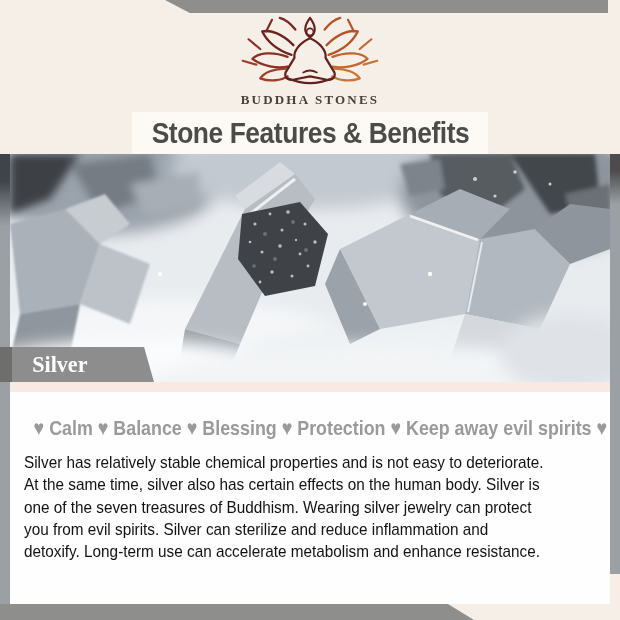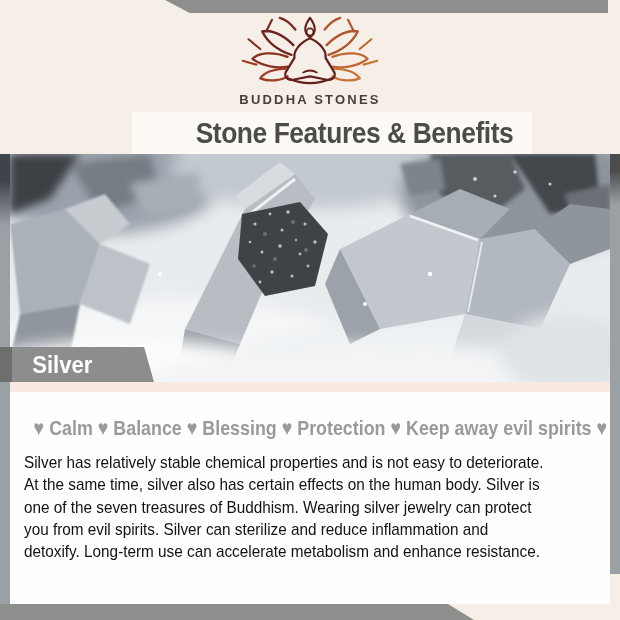--- a/index.html
+++ b/index.html
@@ -13,43 +13,43 @@
            clip-path:polygon(0 0,94.5% 0,100% 100%,0 100%);}
   .left-strip{position:absolute;left:0;top:154px;width:10px;height:450px;
            background:linear-gradient(#3f444a 0%,#3f444a 6%,#9aa0a4 16%,#9aa0a4 100%);}
   .right-strip{position:absolute;left:610px;top:154px;width:10px;height:420px;
            background:linear-gradient(#4c4c4c 0%,#4c4c4c 4%,#9aa0a4 12%,#9aa0a4 100%);}
 
   
   .logo-wrap{position:absolute;left:0;top:12px;width:620px;text-align:center;}
   .logo-wrap svg{display:inline-block;}
   .brand-name{position:absolute;left:0;top:92px;width:620px;text-align:center;
-              font-family:Liberation Sans, sans-serif;font-size:13px;letter-spacing:2.2px;
+              font-family:Liberation Serif, serif;font-size:13px;letter-spacing:2.2px;
               color:#474038;font-weight:600;}
 
   
   .title-panel{position:absolute;left:132px;top:112px;width:356px;height:42px;
-               background:#fdfaf6;display:flex;align-items:center;justify-content:center;padding-left:44px;}
+               background:#fdfaf6;display:flex;align-items:center;justify-content:center;}
   .title-panel .t{font-size:30px;font-weight:bold;color:#4b4b49;white-space:nowrap;
                transform:scaleX(.88);transform-origin:center;letter-spacing:-0.5px;}
 
   
   .photo{position:absolute;left:10px;top:154px;width:600px;height:228px;overflow:hidden;}
   .photo svg{display:block;}
 
   
   .pink-band{position:absolute;left:10px;top:382px;width:600px;height:10px;background:#f8eae2;}
   .white-card{position:absolute;left:10px;top:392px;width:600px;height:212px;background:#fefefe;}
 
   
   .silver-label{position:absolute;left:0;top:347px;height:35px;}
   .silver-label .dark{position:absolute;left:0;top:0;width:12px;height:35px;background:#6e6e6c;}
   .silver-label .main{position:absolute;left:12px;top:0;width:142px;height:35px;background:#8d8d8d;
         clip-path:polygon(0 0,93% 0,100% 100%,0 100%);
-        display:flex;align-items:center;}
+        display:flex;align-items:center;font-family:Liberation Serif, serif;}
   .silver-label .txt{color:#ffffff;font-weight:bold;font-size:24px;padding-left:22px;
         transform:scaleX(.92);transform-origin:left center;}
 
   
   .hearts-line{position:absolute;left:10px;top:412px;width:620px;height:32px;
         display:flex;align-items:center;justify-content:center;}
   .hearts-line .t{font-size:21px;font-weight:bold;color:#9a9a9a;white-space:nowrap;
         transform:scaleX(.85);transform-origin:center;
         font-family:"Liberation Sans","DejaVu Sans",sans-serif;}
 

